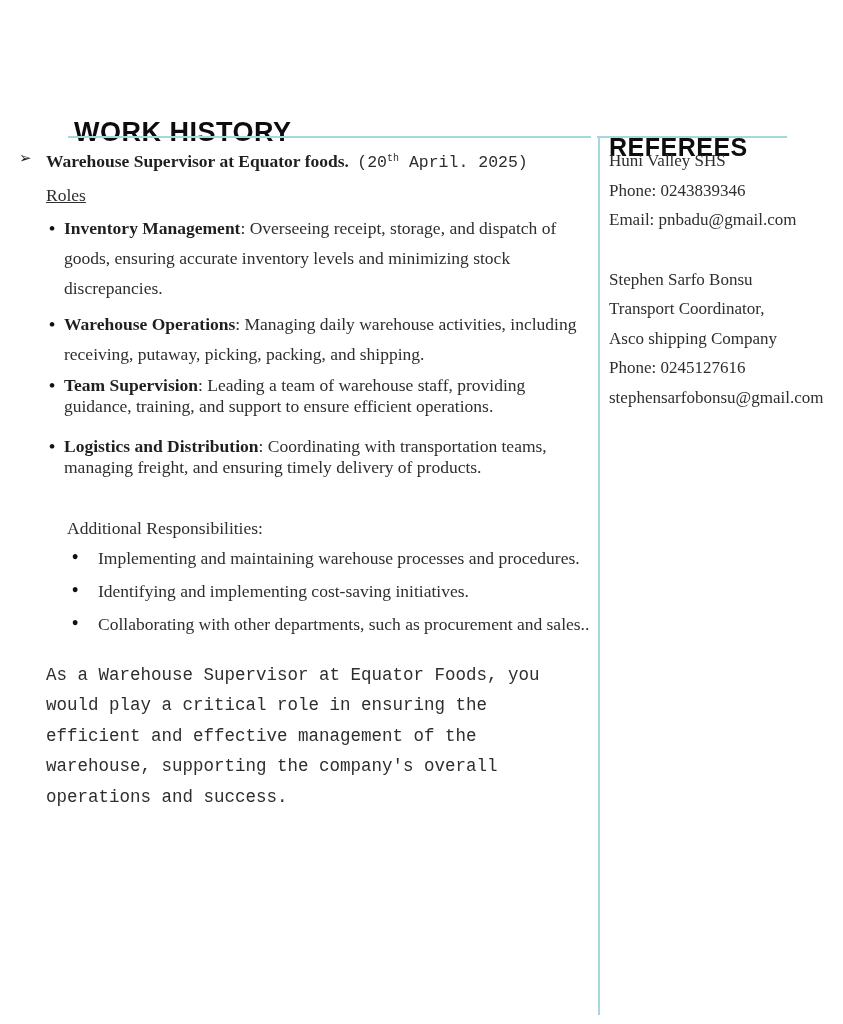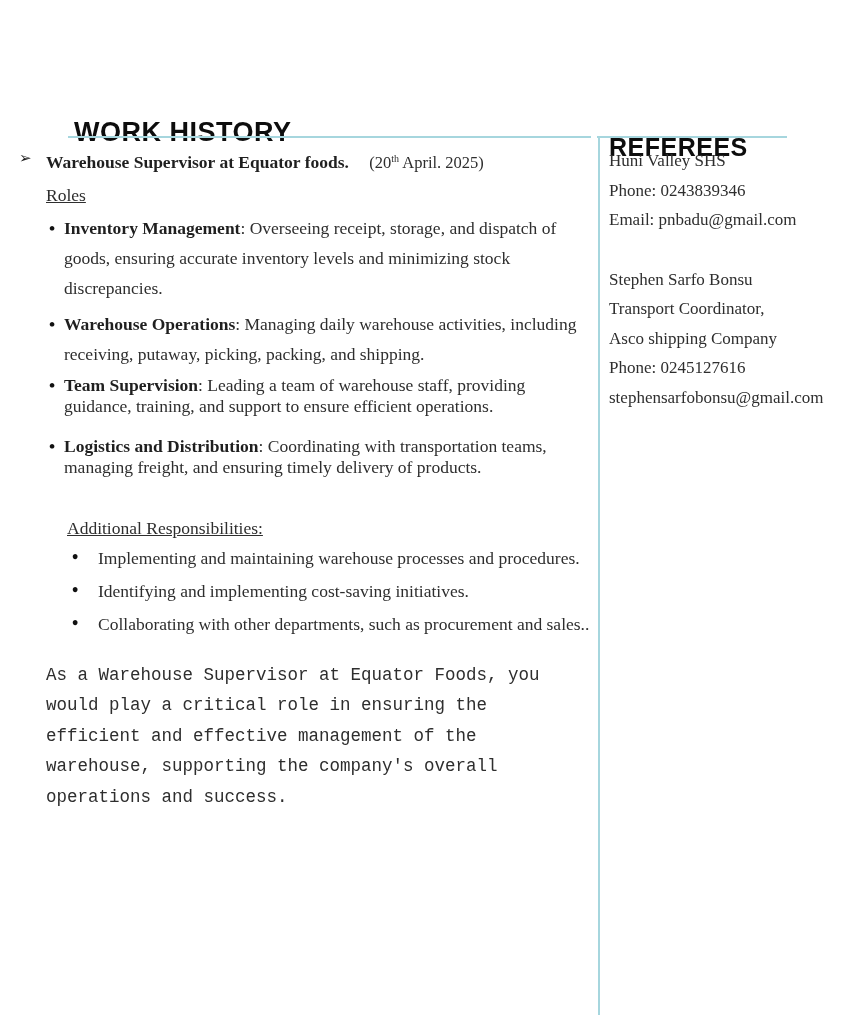--- a/index.html
+++ b/index.html
@@ -17,33 +17,33 @@
   .rule{position:absolute;background:#a6d6de;}
   #work-underline{left:68px;top:136px;width:523px;height:2px;}
   #referees-underline{left:597px;top:136px;width:190px;height:2px;}
   #column-divider{left:598px;top:138px;width:2px;height:877px;}
 
   
   #work-col{position:absolute;left:46px;top:146px;width:546px;font-size:17.5px;}
   .job-title-line{position:relative;line-height:24px;}
   .arrow-bullet{position:absolute;left:-27px;top:0px;font-size:15px;color:#1a1a1a;}
   .job-title{font-weight:bold;color:#1f1f1f;}
-  .job-date{font-weight:normal;font-size:16.5px;margin-left:16px;}
+  .job-date{font-weight:normal;font-size:16.5px;margin-left:4px;font-family:Liberation Mono, monospace;}
   .job-date sup{font-size:10px;}
   .roles-label{margin-top:9px;line-height:22px;text-decoration:underline;}
   ul{list-style:none;margin:0;padding:0;}
   ul.roles{margin-top:7px;}
   ul.roles li{position:relative;padding-left:18px;}
   ul.roles li::before{
     content:"\2022";position:absolute;left:3px;top:0;font-weight:bold;color:#111;
   }
   ul.roles li.loose{line-height:30px;margin-bottom:6px;}
   ul.roles li.tight{line-height:21.5px;margin-bottom:18px;}
   .role-term{font-weight:bold;color:#1f1f1f;}
-  .additional-heading{margin-top:38px;margin-left:21px;line-height:22px;text-decoration:underline;}
+  .additional-heading{margin-top:38px;margin-left:21px;line-height:22px;}
   ul.additional{margin-top:8px;}
   ul.additional li{position:relative;padding-left:52px;line-height:22px;margin-bottom:11px;}
   ul.additional li::before{
     content:"\2022";position:absolute;left:26px;top:-1px;font-size:18px;font-weight:bold;color:#111;
   }
   .closing{margin-top:25px;line-height:30.5px;font-family:Liberation Mono, monospace;}
 
   
   #referees-col{position:absolute;left:609px;top:146px;width:230px;font-size:17px;}
   .referee{line-height:29.5px;}

